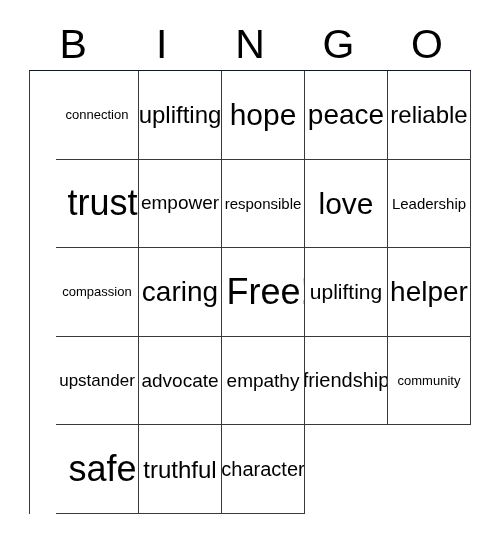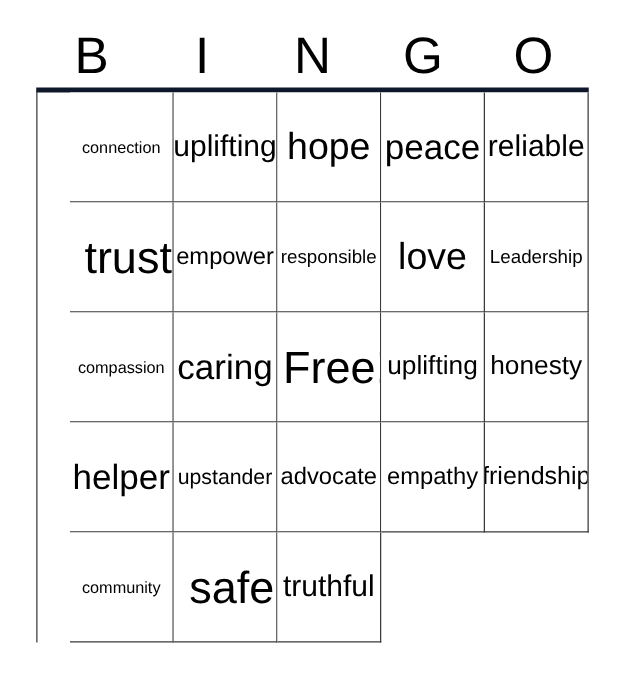--- a/index.html
+++ b/index.html
@@ -48,21 +48,21 @@
   
   #grid {
     position: absolute;
     left: 29px;
     top: 70px;
     width: 442px;
     height: 444px;
     display: grid;
     grid-template-columns: repeat(5, 1fr);
     grid-template-rows: repeat(5, 1fr);
-    border-top: 4px solid #0f172a;
+    border-top: 1px solid #0f172a;
     border-left: 1px solid #3a3a3a;
     box-sizing: border-box;
     background: #ffffff;
     padding-left: 26px;
   }
   .cell {
     border-right: 1px solid #3a3a3a;
     border-bottom: 1px solid #3a3a3a;
     box-sizing: border-box;
     display: flex;
@@ -144,23 +144,20 @@
     </div>
     <div class="cell">
       <span class="cell-text fs-xxl">caring</span>
     </div>
     <div class="cell">
       <span class="cell-text fs-hh">Free!</span>
     </div>
     <div class="cell">
       <span class="cell-text fs-l">uplifting</span>
     </div>
-    <div class="cell">
-      <span class="cell-text fs-l">honesty</span>
-    </div>
 
     <div class="cell">
       <span class="cell-text fs-xxl">helper</span>
     </div>
     <div class="cell">
       <span class="cell-text fs-m">upstander</span>
     </div>
     <div class="cell">
       <span class="cell-text fs-ml">advocate</span>
     </div>
@@ -173,15 +170,18 @@
 
     <div class="cell">
       <span class="cell-text fs-xs">community</span>
     </div>
     <div class="cell">
       <span class="cell-text fs-hh">safe</span>
     </div>
     <div class="cell">
       <span class="cell-text fs-xl">truthful</span>
     </div>
+    <div class="cell">
+      <span class="cell-text fs-sm">character</span>
+    </div>
 
   </div>
 </div>
 
 </body></html>

